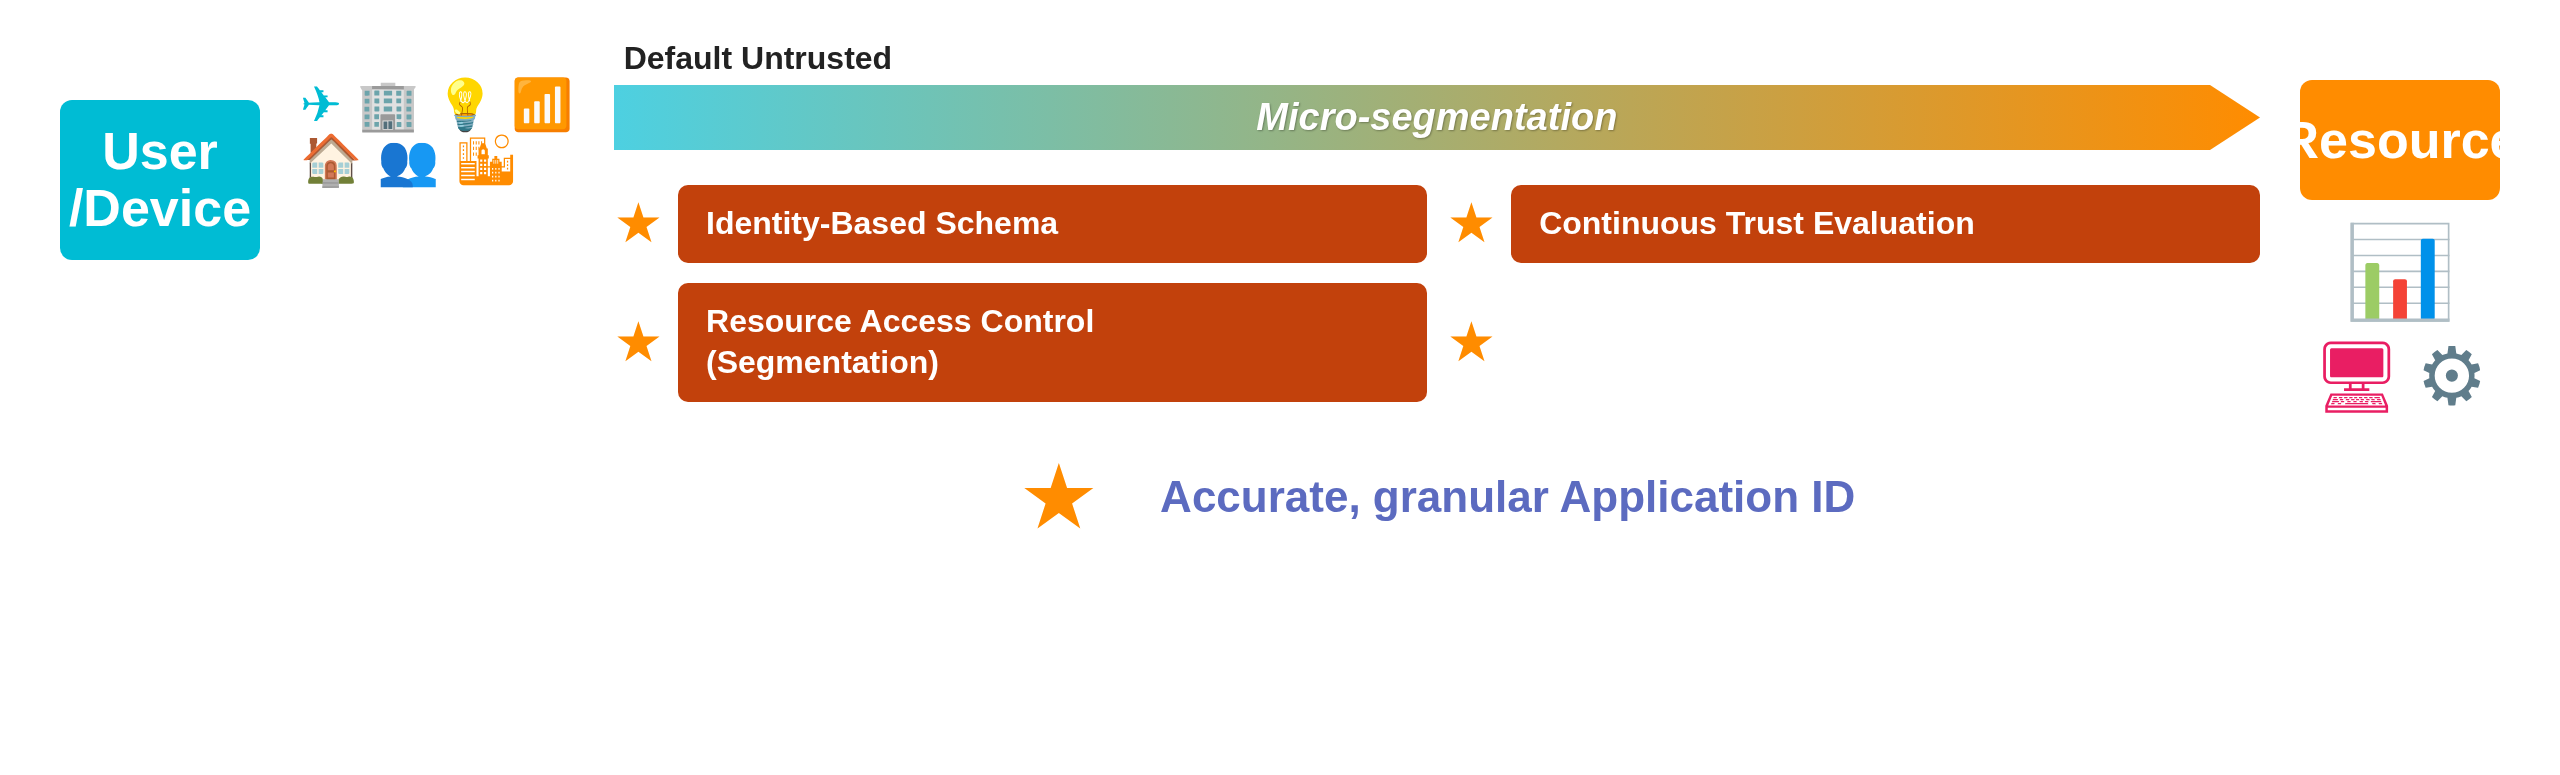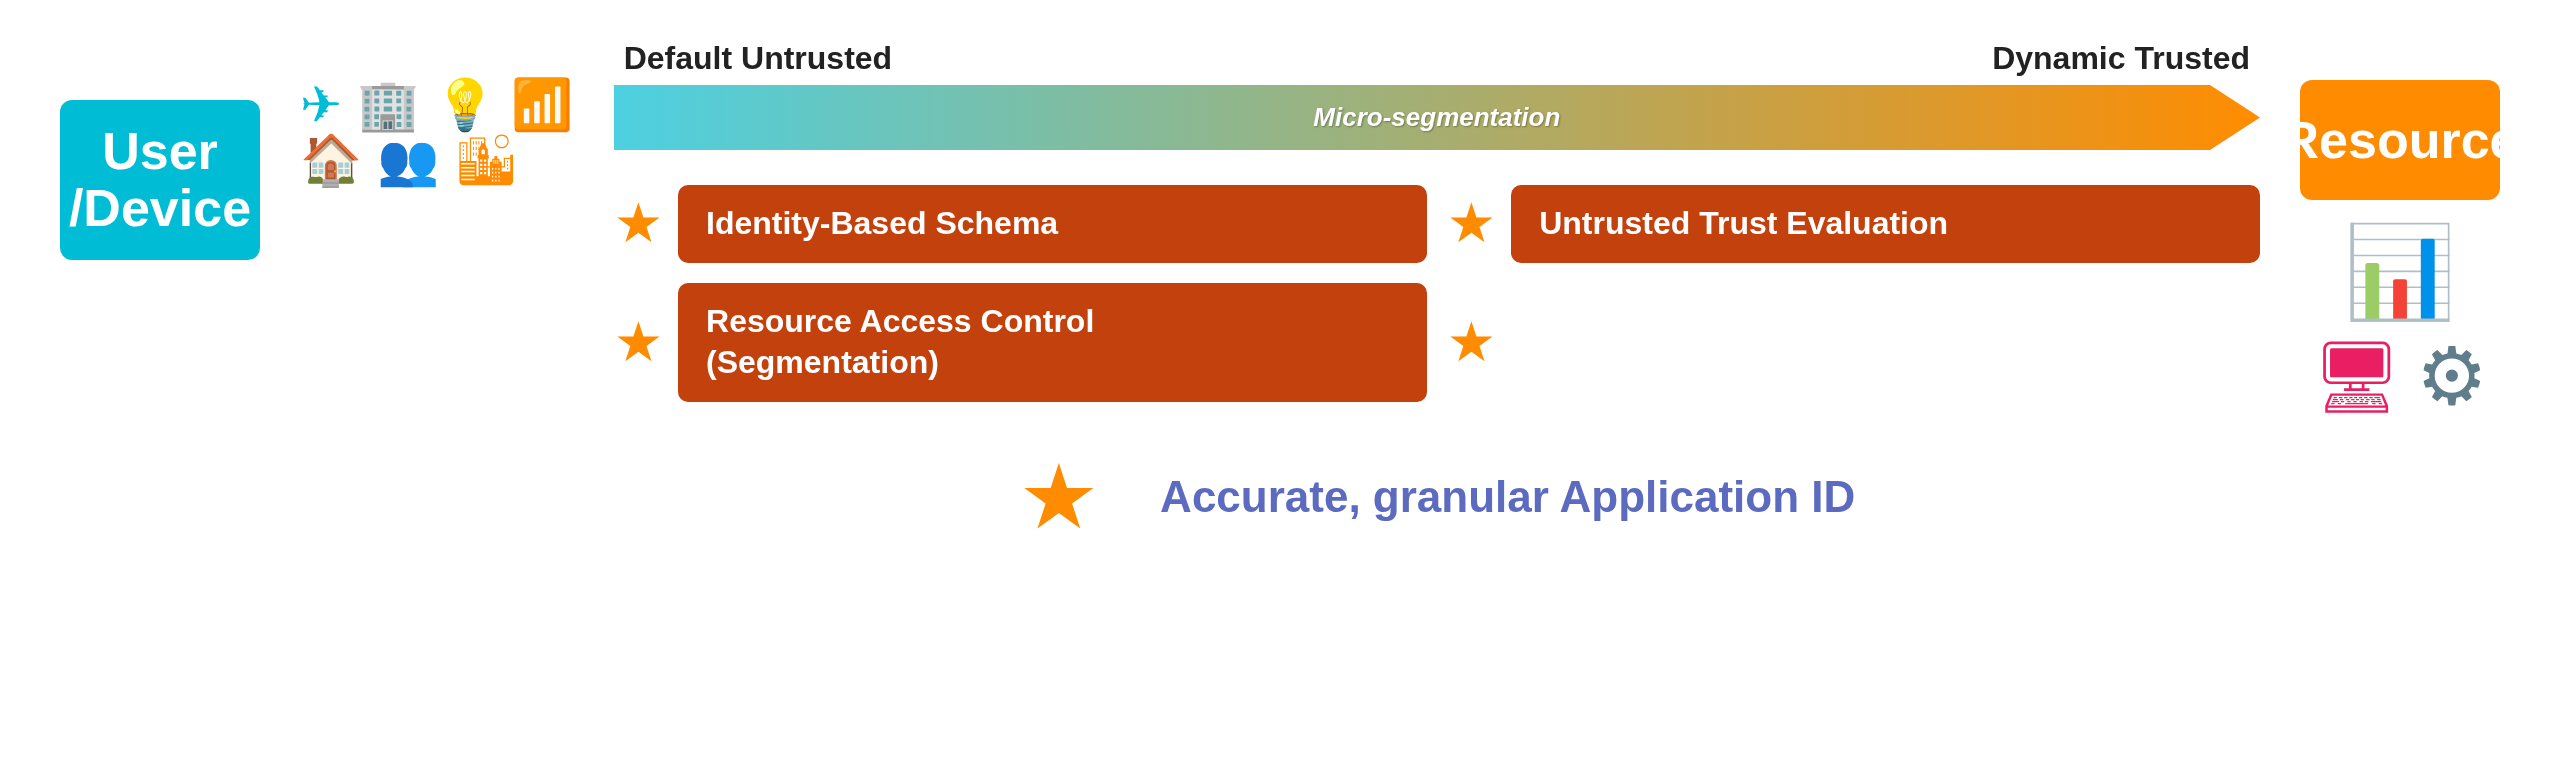--- a/index.html
+++ b/index.html
@@ -93,21 +93,21 @@
       right: 0;
       top: 0;
       height: 65px;
       background: linear-gradient(to right, #4DD0E1, #FF8C00);
       display: flex;
       align-items: center;
       justify-content: center;
       clip-path: polygon(0 0, calc(100% - 50px) 0, 100% 50%, calc(100% - 50px) 100%, 0 100%);
     }
     .arrow-bar-text {
-      font-size: 26px;
+      font-size: 38px;
       font-style: italic;
       font-weight: bold;
       color: white;
       text-shadow: 1px 1px 2px rgba(0,0,0,0.3);
     }
 
     
     .features-grid {
       display: grid;
       grid-template-columns: 1fr 1fr;
@@ -235,42 +235,41 @@
         <span class="icon-item icon-blue-dark">👥</span>
         <span class="icon-item icon-orange">🏙</span>
       </div>
     </div>
   </div>
 
   <div class="center-content">
 
     <div class="labels-row">
       <span class="label-text">Default Untrusted</span>
-      <span class="label-text">Dynamic Trusted</span>
     </div>
 
     <div class="arrow-bar-container">
       <div class="arrow-bar">
         <span class="arrow-bar-text">Micro-segmentation</span>
       </div>
     </div>
 
     <div class="features-grid">
 
       <div class="feature-item">
         <span class="star-icon">★</span>
         <div class="feature-box">
           <span>Identity-Based Schema</span>
         </div>
       </div>
 
       <div class="feature-item">
         <span class="star-icon">★</span>
         <div class="feature-box">
-          <span>Untrusted Trust Evaluation</span>
+          <span>Continuous Trust Evaluation</span>
         </div>
       </div>
 
       <div class="feature-item">
         <span class="star-icon">★</span>
         <div class="feature-box">
           <span>Resource Access Control<br>(Segmentation)</span>
         </div>
       </div>
 

